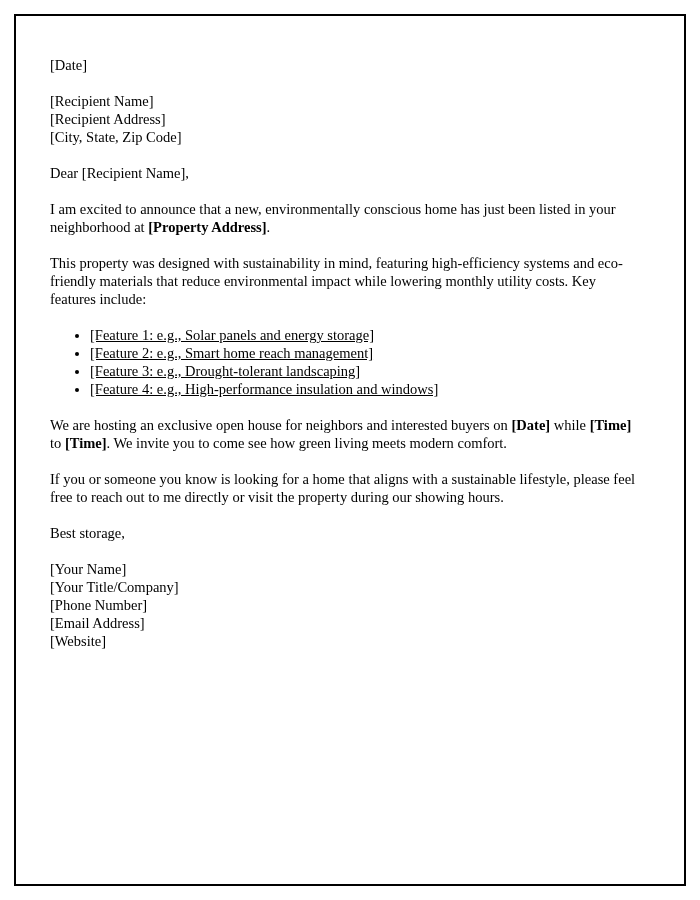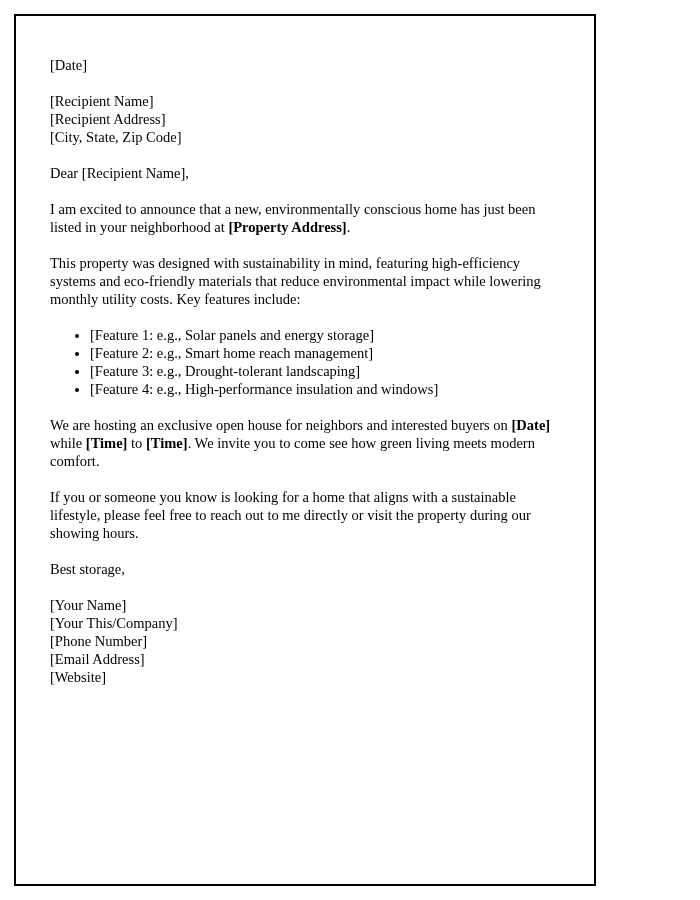--- a/index.html
+++ b/index.html
@@ -5,37 +5,38 @@
   * { margin: 0; padding: 0; box-sizing: border-box; }
   html, body {
     width: 700px; height: 900px;
     background: #ffffff;
     font-family: "Liberation Serif", "DejaVu Serif", serif;
     color: #000000;
   }
   .page {
     position: absolute;
     left: 14px; top: 14px;
-    width: 582px; height: 872px;
+    width: 672px; height: 872px;
     border: 2px solid #000000;
     background: #ffffff;
     padding: 40px 34px;
     overflow: hidden;
   }
   .line, p, li {
     font-size: 14.5px;
     line-height: 18px;
   }
   p, .block, ul {
     margin-bottom: 18px;
     max-width: 586px;
   }
   ul {
     list-style: disc;
     padding-left: 40px;
+    text-decoration: underline;
   }
   .b { font-weight: bold; }
 </style>
 </head>
 <body>
 
 <div class="page">
 
   <p>[Date]</p>
 
@@ -59,19 +60,19 @@
   </ul>
 
   <p><span>We are hosting an exclusive open house for neighbors and interested buyers on </span><span class="b">[Date]</span><span> while </span><span class="b">[Time]</span><span> to </span><span class="b">[Time]</span><span>. We invite you to come see how green living meets modern comfort.</span></p>
 
   <p>If you or someone you know is looking for a home that aligns with a sustainable lifestyle, please feel free to reach out to me directly or visit the property during our showing hours.</p>
 
   <p>Best storage,</p>
 
   <div class="block">
     <div class="line">[Your Name]</div>
-    <div class="line">[Your This/Company]</div>
+    <div class="line">[Your Title/Company]</div>
     <div class="line">[Phone Number]</div>
     <div class="line">[Email Address]</div>
     <div class="line">[Website]</div>
   </div>
 
 </div>
 
 </body></html>

